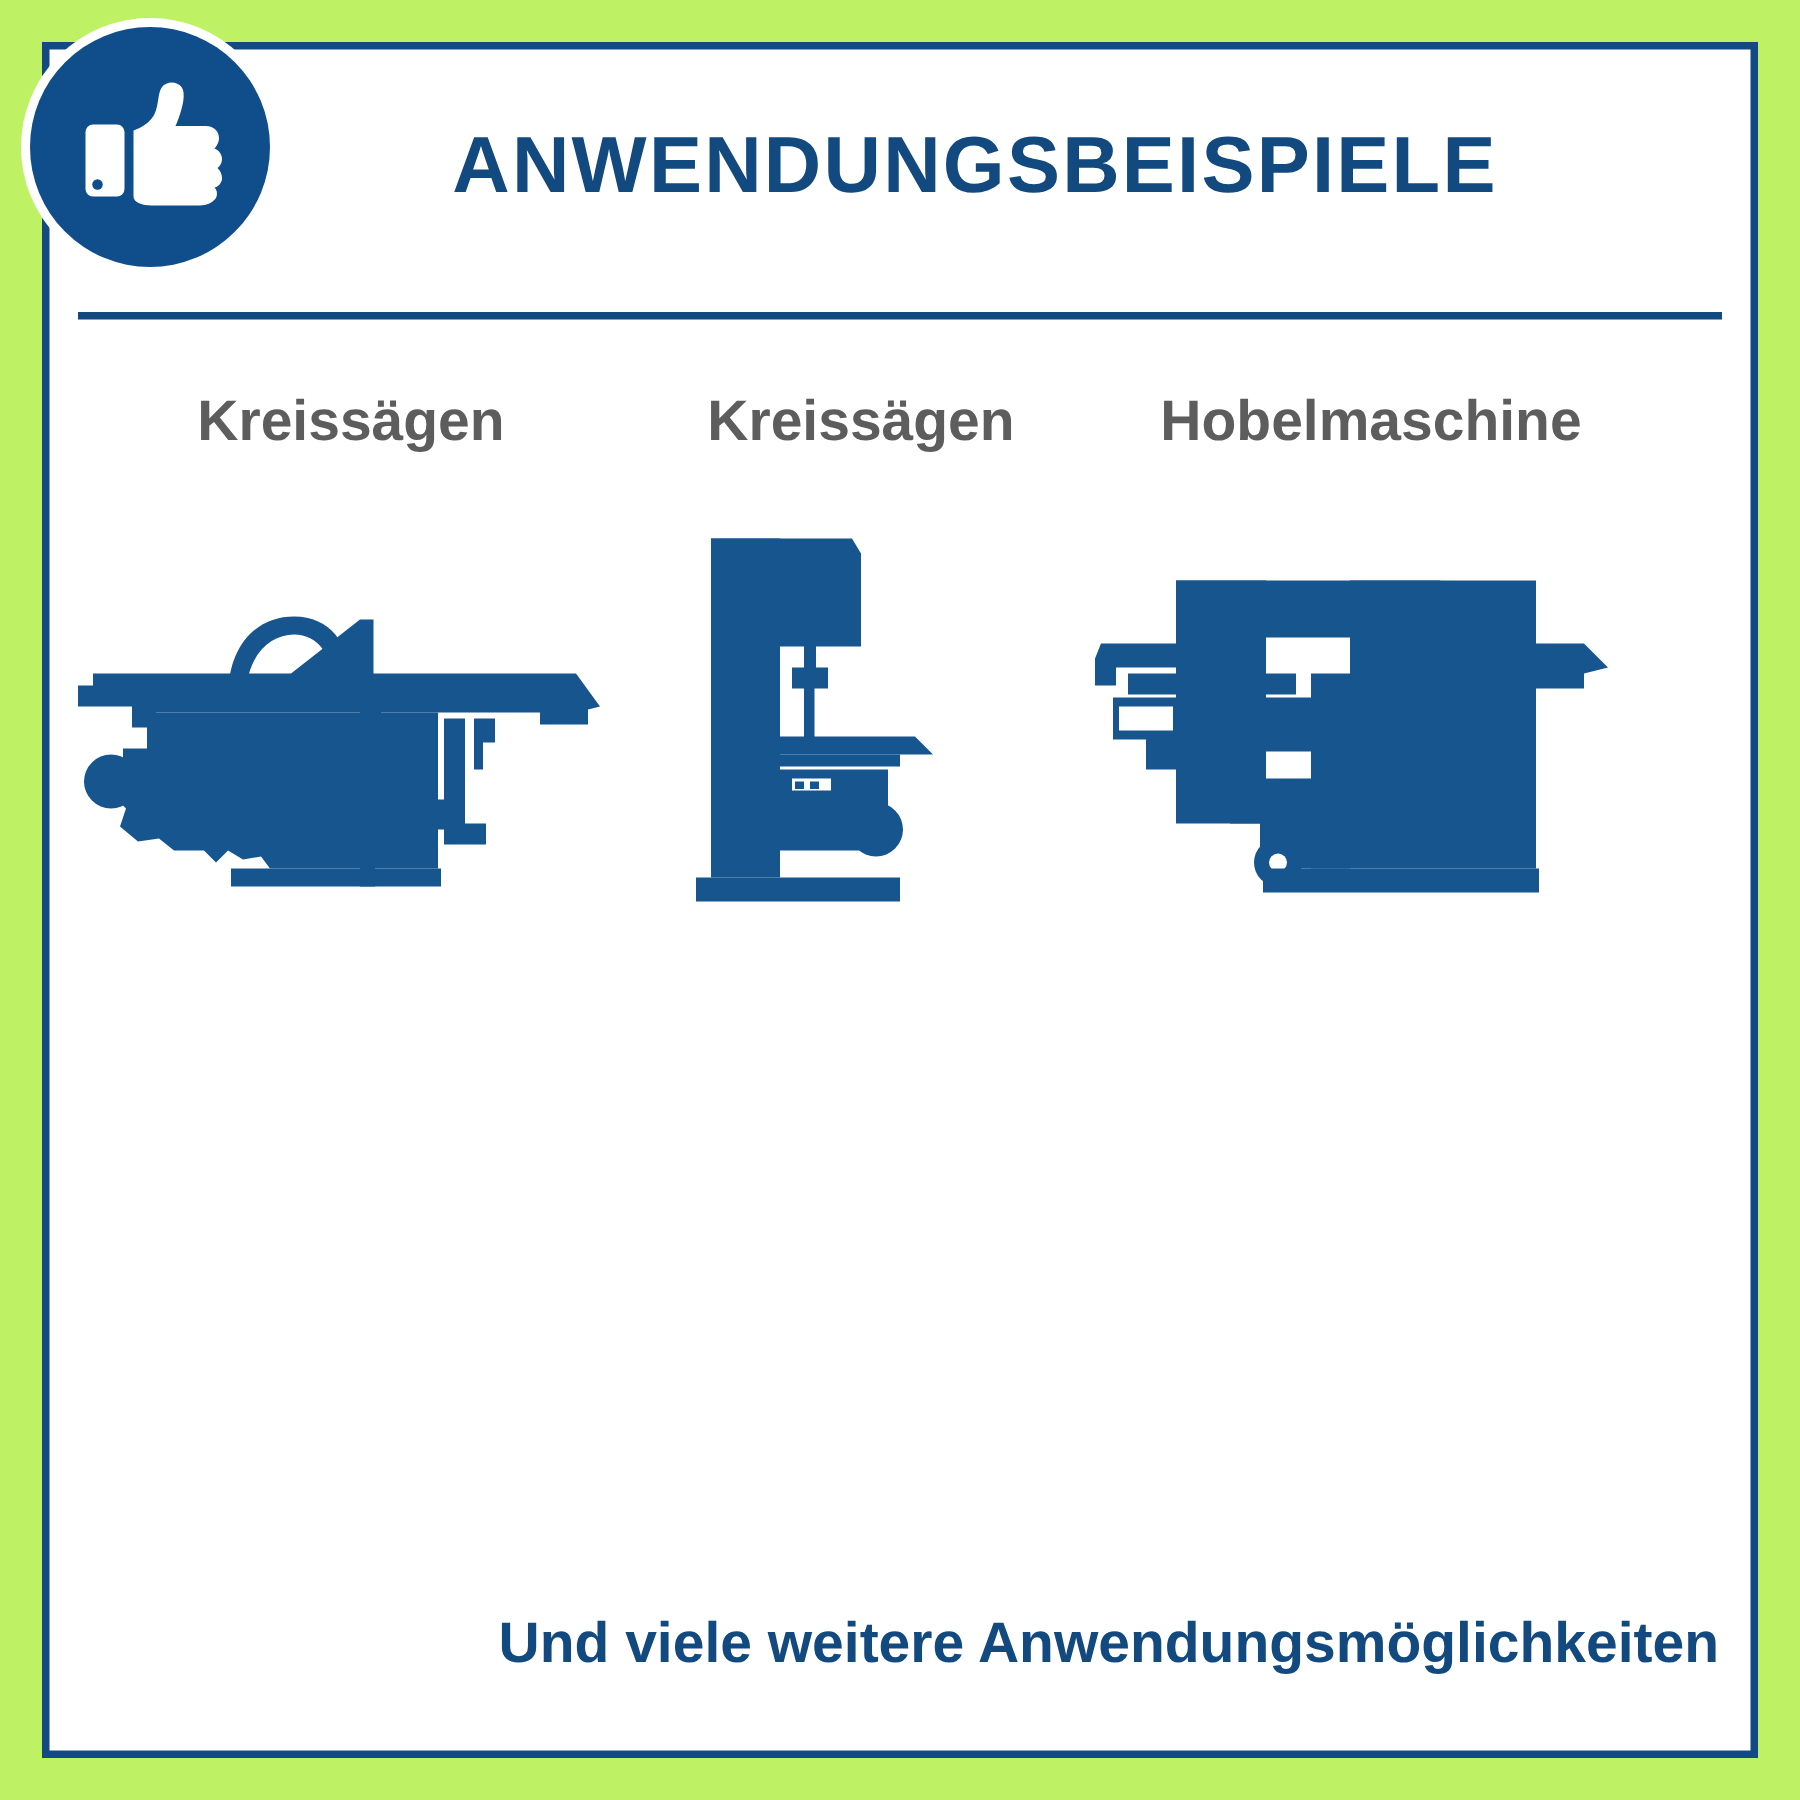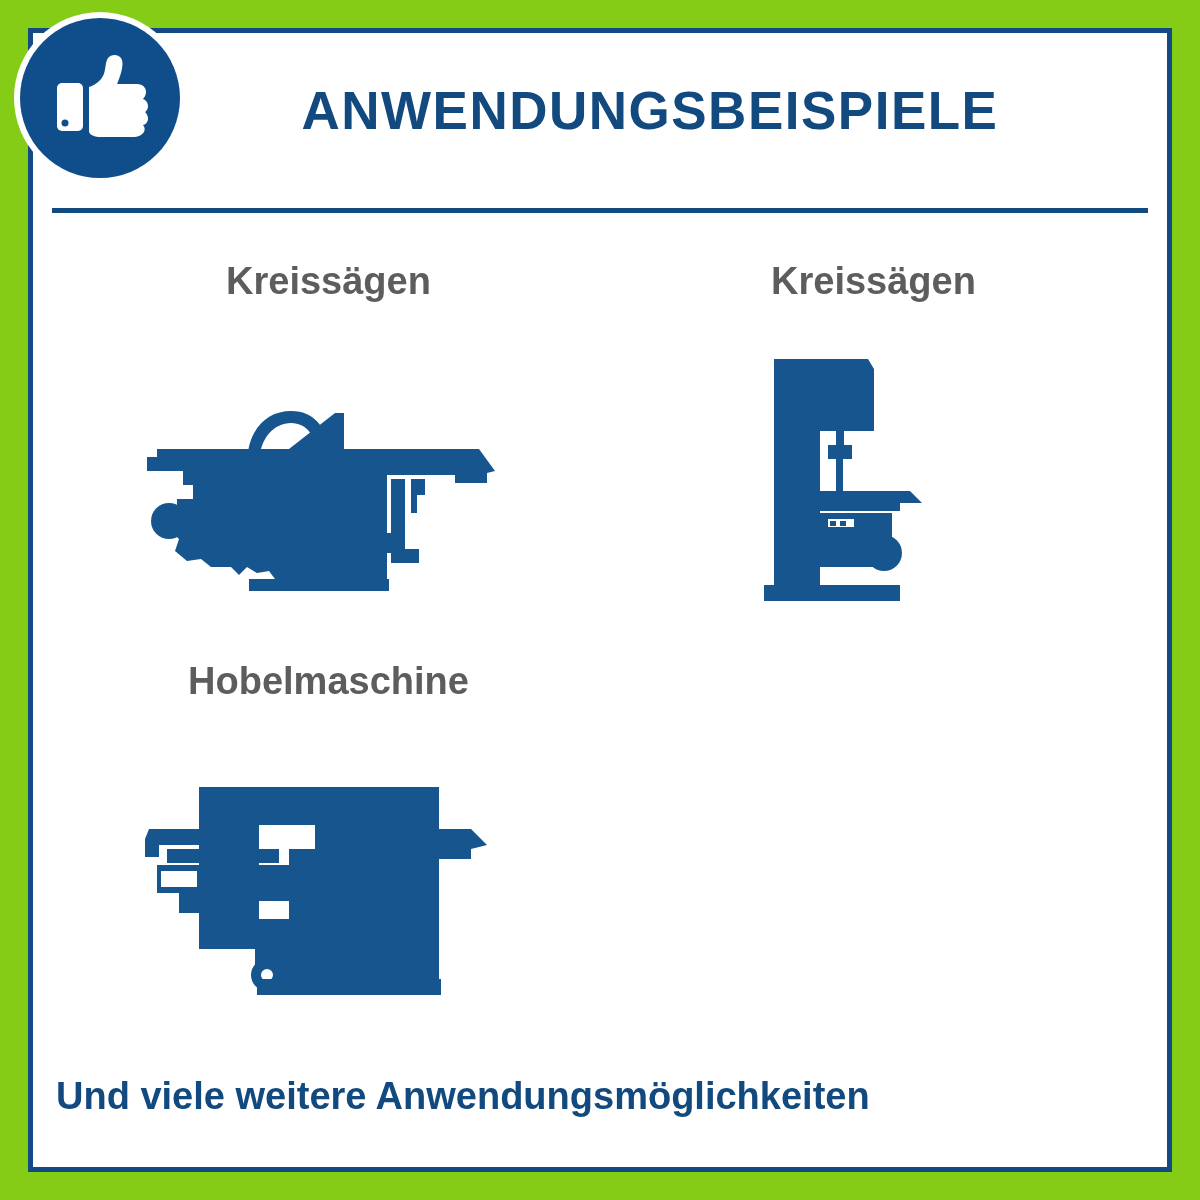--- a/index.html
+++ b/index.html
@@ -11,21 +11,21 @@
     width: 1200px;
     height: 1200px;
     font-family: "Liberation Sans", sans-serif;
     overflow: hidden;
   }
 
   .poster {
     position: relative;
     width: 1200px;
     height: 1200px;
-    background: #84cc16;
+    background: #bef264;
     box-sizing: border-box;
   }
 
   
   .frame {
     position: absolute;
     left: 28px;
     top: 28px;
     width: 1144px;
     height: 1144px;
@@ -73,26 +73,26 @@
     left: 52px;
     top: 208px;
     width: 1096px;
     height: 5px;
     background: #12497f;
   }
 
   
   .grid {
     position: absolute;
-    left: 56px;
+    left: 44px;
     top: 250px;
     width: 1090px;
     height: 800px;
     display: grid;
-    grid-template-columns: 1fr 1fr;
+    grid-template-columns: 1fr 1fr 1fr 1fr;
     grid-template-rows: 1fr 1fr;
   }
   .cell {
     position: relative;
     display: flex;
     flex-direction: column;
     align-items: center;
     justify-content: flex-start;
     padding-top: 10px;
     box-sizing: border-box;
@@ -114,21 +114,21 @@
     width: 100%;
   }
   .cell-art svg { display: block; }
 
   
   .footer {
     position: absolute;
     left: 56px;
     top: 1075px;
     width: 1090px;
-    text-align: left;
+    text-align: right;
   }
   .footer p {
     margin: 0;
     font-size: 38px;
     font-weight: bold;
     color: #12497f;
     font-family: "Liberation Sans", sans-serif;
     white-space: nowrap;
   }
 </style>

